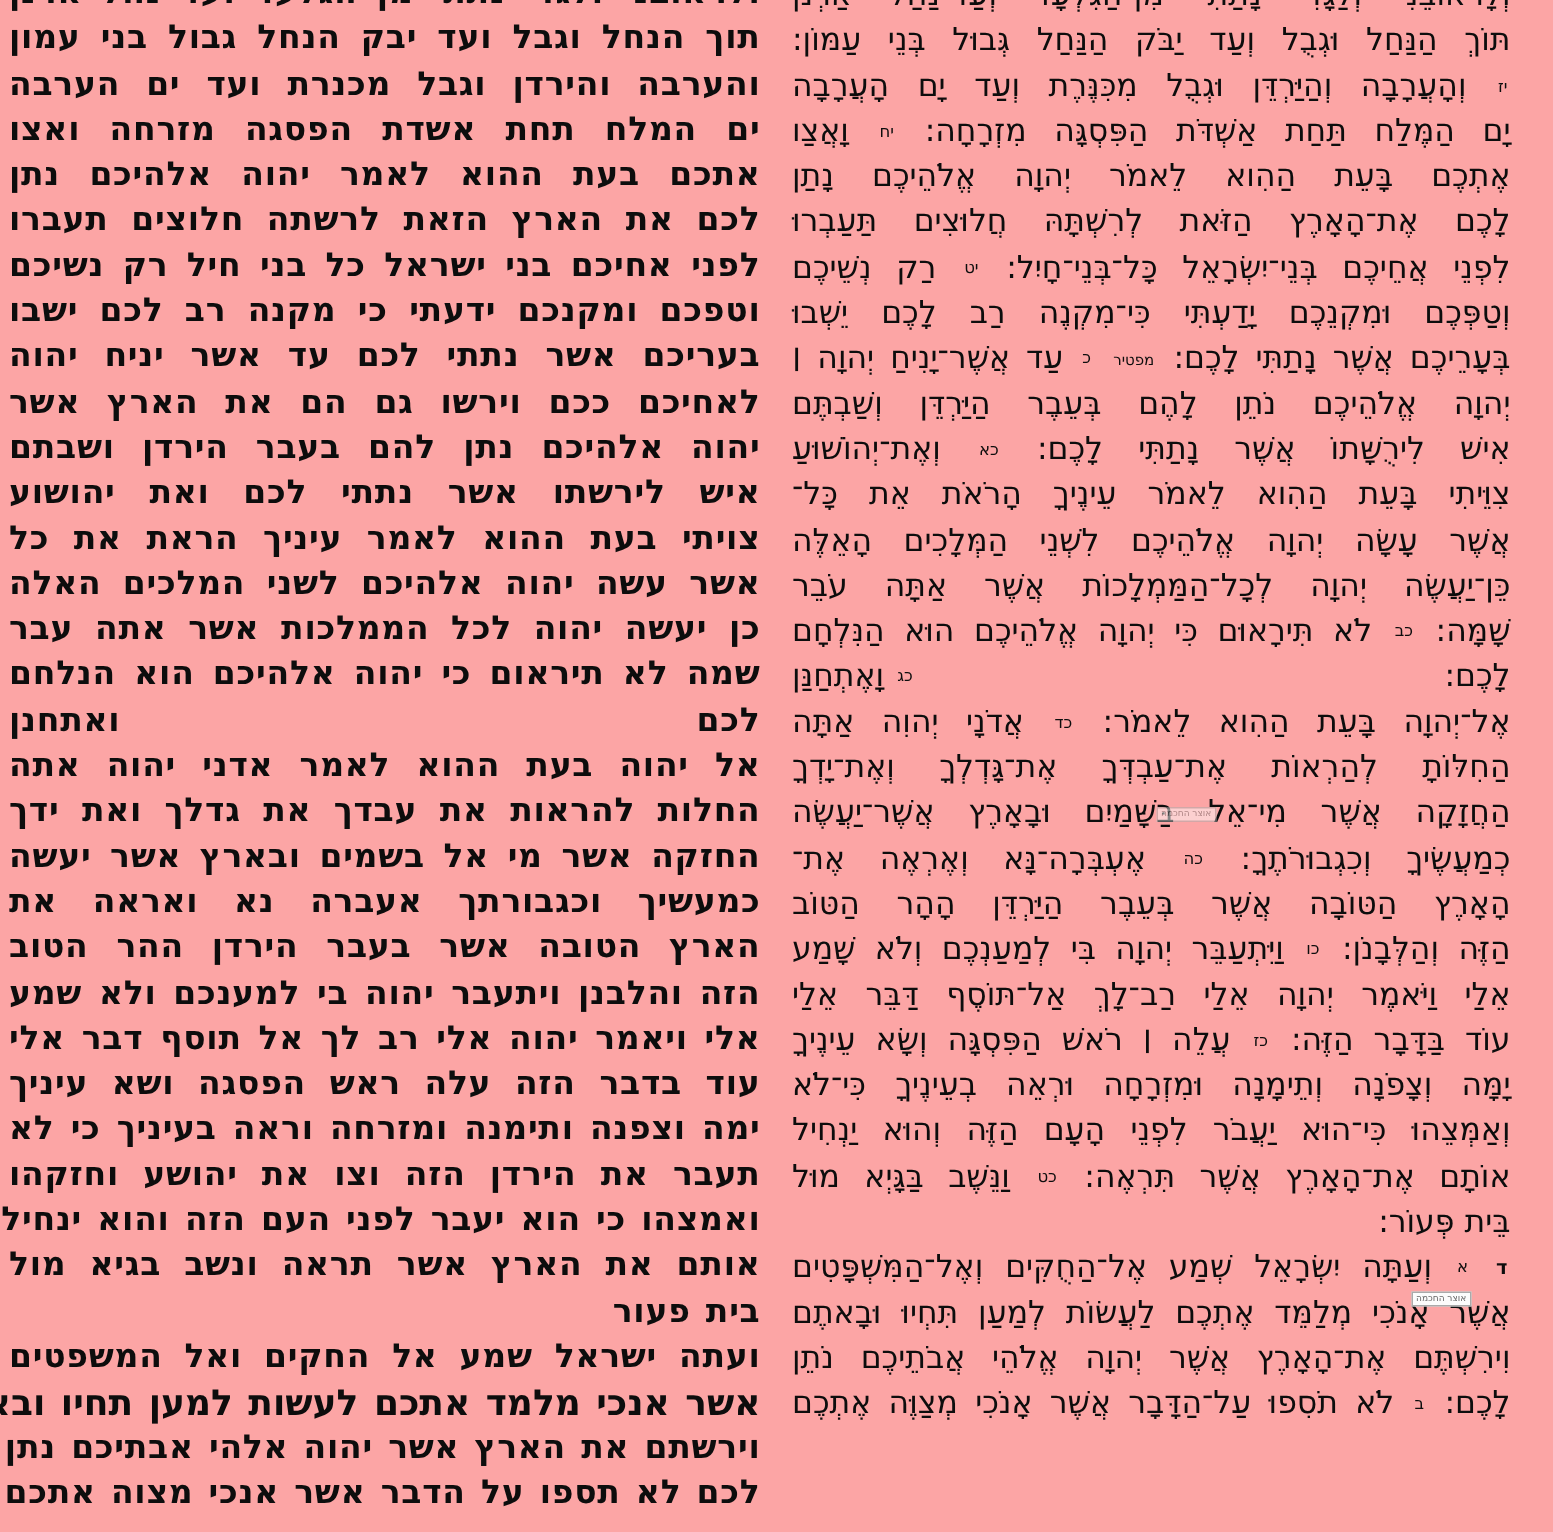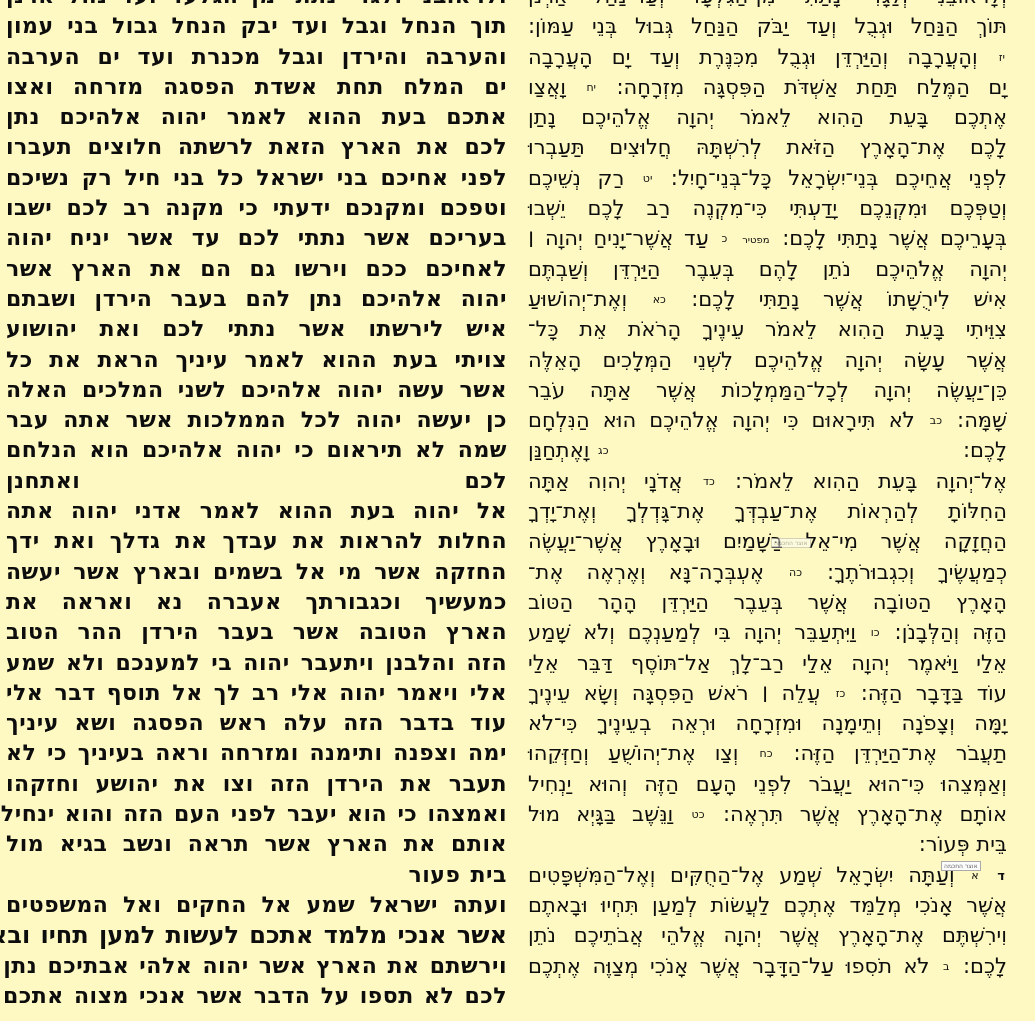--- a/index.html
+++ b/index.html
@@ -1,17 +1,17 @@
 <!DOCTYPE html>
 <html lang="he"><head>
 <meta charset="utf-8">
 <style>
   html,body{margin:0;padding:0;background:#ffffff;}
   .page{
-    position:relative;width:1035px;height:1021px;background:#fef9c3;
+    position:relative;width:1035px;height:1021px;background:#fca5a5;
     overflow:hidden;font-family:"DejaVu Sans",sans-serif;color:#0d0d0d;
   }
   .col{position:absolute;top:-19px;display:flex;flex-direction:column;direction:rtl;}
   .col-torah{left:6px;width:501px;}
   .col-vocal{left:528px;width:479px;}
   .line{
     height:30.3px;line-height:30.3px;white-space:nowrap;
     text-align:justify;text-align-last:justify;text-justify:inter-word;
   }
   .col-torah .line{font-size:22px;font-weight:700;letter-spacing:.5px;word-spacing:2px;}
@@ -95,21 +95,20 @@
       </div>
       <div class="line"><span class="seg-t">אֶל־יְהוָה בָּעֵת הַהִוא לֵאמֹר:</span> <span class="seg-v">כד</span> <span class="seg-t">אֲדֹנָי יְהוִה אַתָּה</span></div>
       <div class="line"><span class="seg-t">הַחִלּוֹתָ לְהַרְאוֹת אֶת־עַבְדְּךָ אֶת־גָּדְלְךָ וְאֶת־יָדְךָ</span></div>
       <div class="line"><span class="seg-t">הַחֲזָקָה אֲשֶׁר מִי־אֵל בַּשָּׁמַיִם וּבָאָרֶץ אֲשֶׁר־יַעֲשֶׂה</span></div>
       <div class="line"><span class="seg-t">כְמַעֲשֶׂיךָ וְכִגְבוּרֹתֶךָ:</span> <span class="seg-v">כה</span> <span class="seg-t">אֶעְבְּרָה־נָּא וְאֶרְאֶה אֶת־</span></div>
       <div class="line"><span class="seg-t">הָאָרֶץ הַטּוֹבָה אֲשֶׁר בְּעֵבֶר הַיַּרְדֵּן הָהָר הַטּוֹב</span></div>
       <div class="line"><span class="seg-t">הַזֶּה וְהַלְּבָנֹן:</span> <span class="seg-v">כו</span> <span class="seg-t">וַיִּתְעַבֵּר יְהוָה בִּי לְמַעַנְכֶם וְלֹא שָׁמַע</span></div>
       <div class="line"><span class="seg-t">אֵלַי וַיֹּאמֶר יְהוָה אֵלַי רַב־לָךְ אַל־תּוֹסֶף דַּבֵּר אֵלַי</span></div>
       <div class="line"><span class="seg-t">עוֹד בַּדָּבָר הַזֶּה:</span> <span class="seg-v">כז</span> <span class="seg-t">עֲלֵה ׀ רֹאשׁ הַפִּסְגָּה וְשָׂא עֵינֶיךָ</span></div>
       <div class="line"><span class="seg-t">יָמָּה וְצָפֹנָה וְתֵימָנָה וּמִזְרָחָה וּרְאֵה בְעֵינֶיךָ כִּי־לֹא</span></div>
-      <div class="line"><span class="seg-t">תַעֲבֹר אֶת־הַיַּרְדֵּן הַזֶּה:</span> <span class="seg-v">כח</span> <span class="seg-t">וְצַו אֶת־יְהוֹשֻׁעַ וְחַזְּקֵהוּ</span></div>
       <div class="line"><span class="seg-t">וְאַמְּצֵהוּ כִּי־הוּא יַעֲבֹר לִפְנֵי הָעָם הַזֶּה וְהוּא יַנְחִיל</span></div>
       <div class="line"><span class="seg-t">אוֹתָם אֶת־הָאָרֶץ אֲשֶׁר תִּרְאֶה:</span> <span class="seg-v">כט</span> <span class="seg-t">וַנֵּשֶׁב בַּגָּיְא מוּל</span></div>
       <div class="line end"><span class="seg-t">בֵּית פְּעוֹר:</span></div>
       <div class="line"><span class="seg-c">ד</span> <span class="seg-v">א</span> <span class="seg-t">וְעַתָּה יִשְׂרָאֵל שְׁמַע אֶל־הַחֻקִּים וְאֶל־הַמִּשְׁפָּטִים</span></div>
       <div class="line"><span class="seg-t">אֲשֶׁר אָנֹכִי מְלַמֵּד אֶתְכֶם לַעֲשׂוֹת לְמַעַן תִּחְיוּ וּבָאתֶם</span></div>
       <div class="line"><span class="seg-t">וִירִשְׁתֶּם אֶת־הָאָרֶץ אֲשֶׁר יְהוָה אֱלֹהֵי אֲבֹתֵיכֶם נֹתֵן</span></div>
       <div class="line"><span class="seg-t">לָכֶם:</span> <span class="seg-v">ב</span> <span class="seg-t">לֹא תֹסִפוּ עַל־הַדָּבָר אֲשֶׁר אָנֹכִי מְצַוֶּה אֶתְכֶם</span></div>
     </section>
   <div class="watermark wm-1" lang="he">אוצר החכמה</div>
   <div class="watermark wm-2" lang="he">אוצר החכמה</div>

